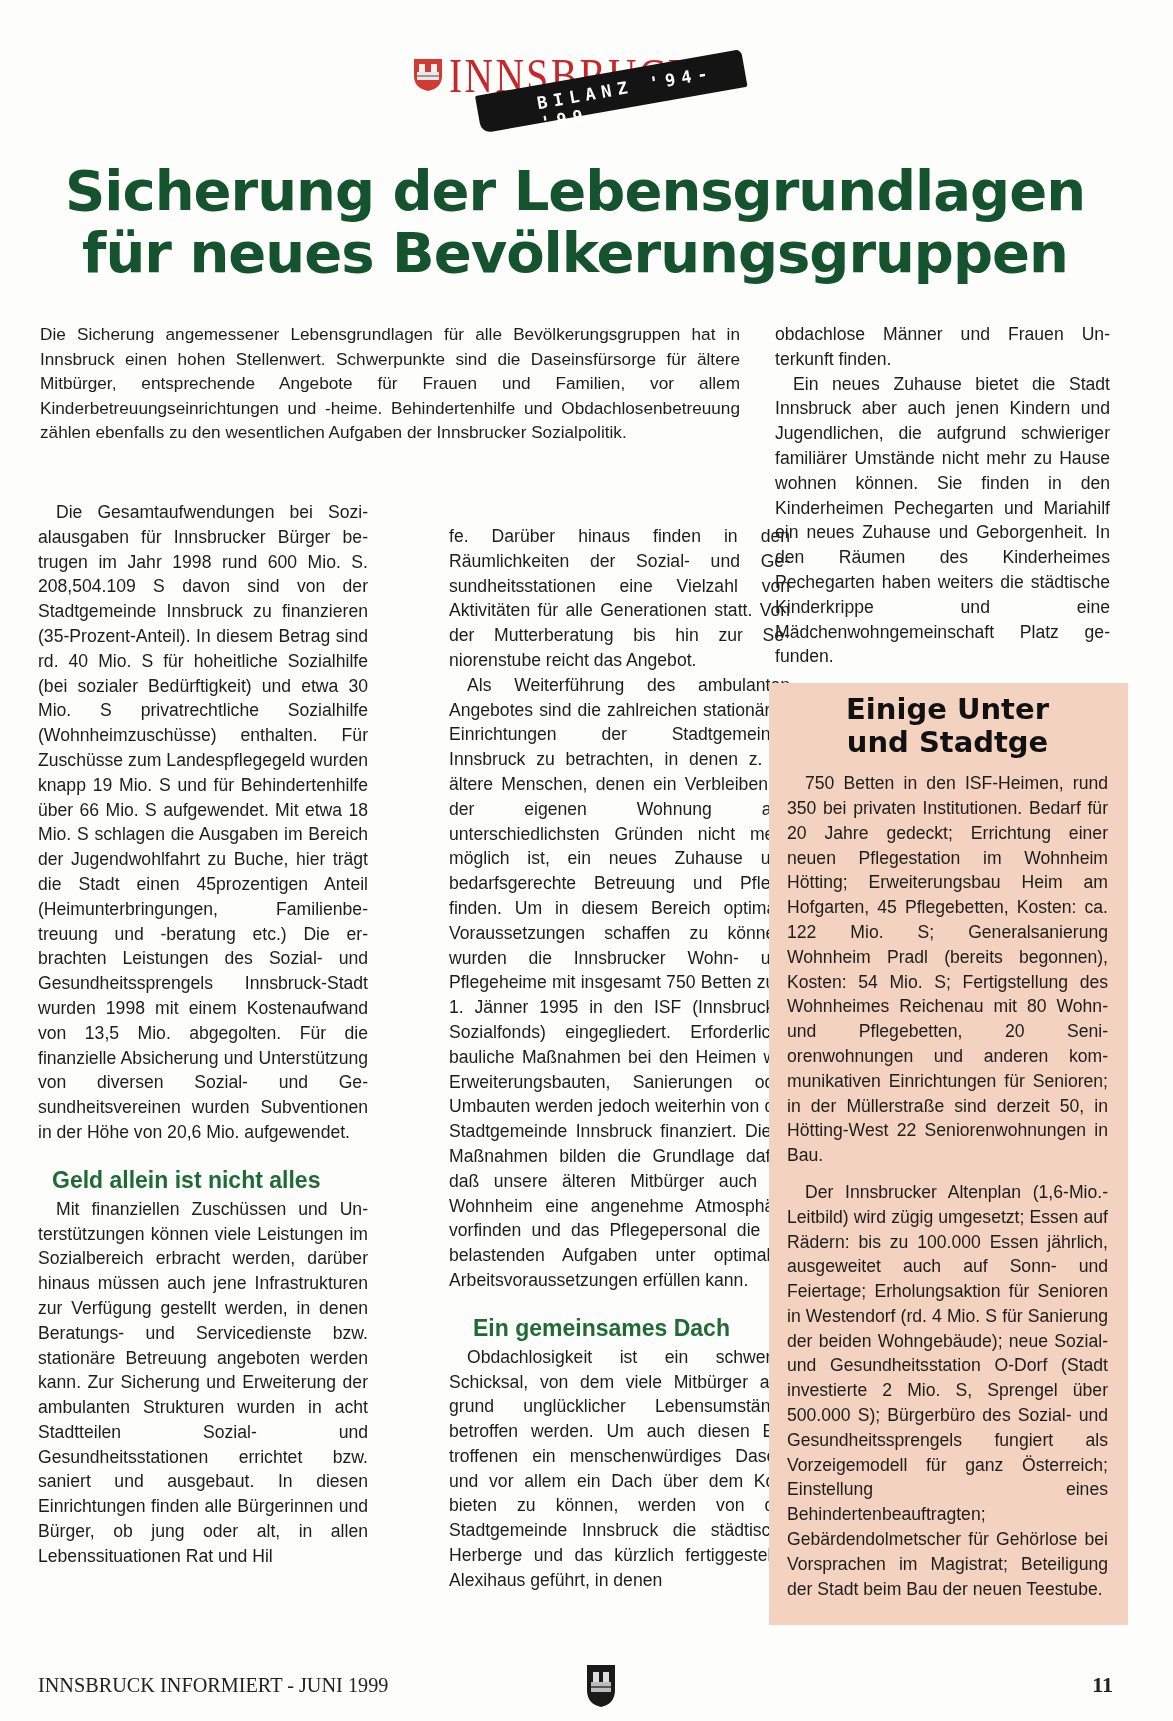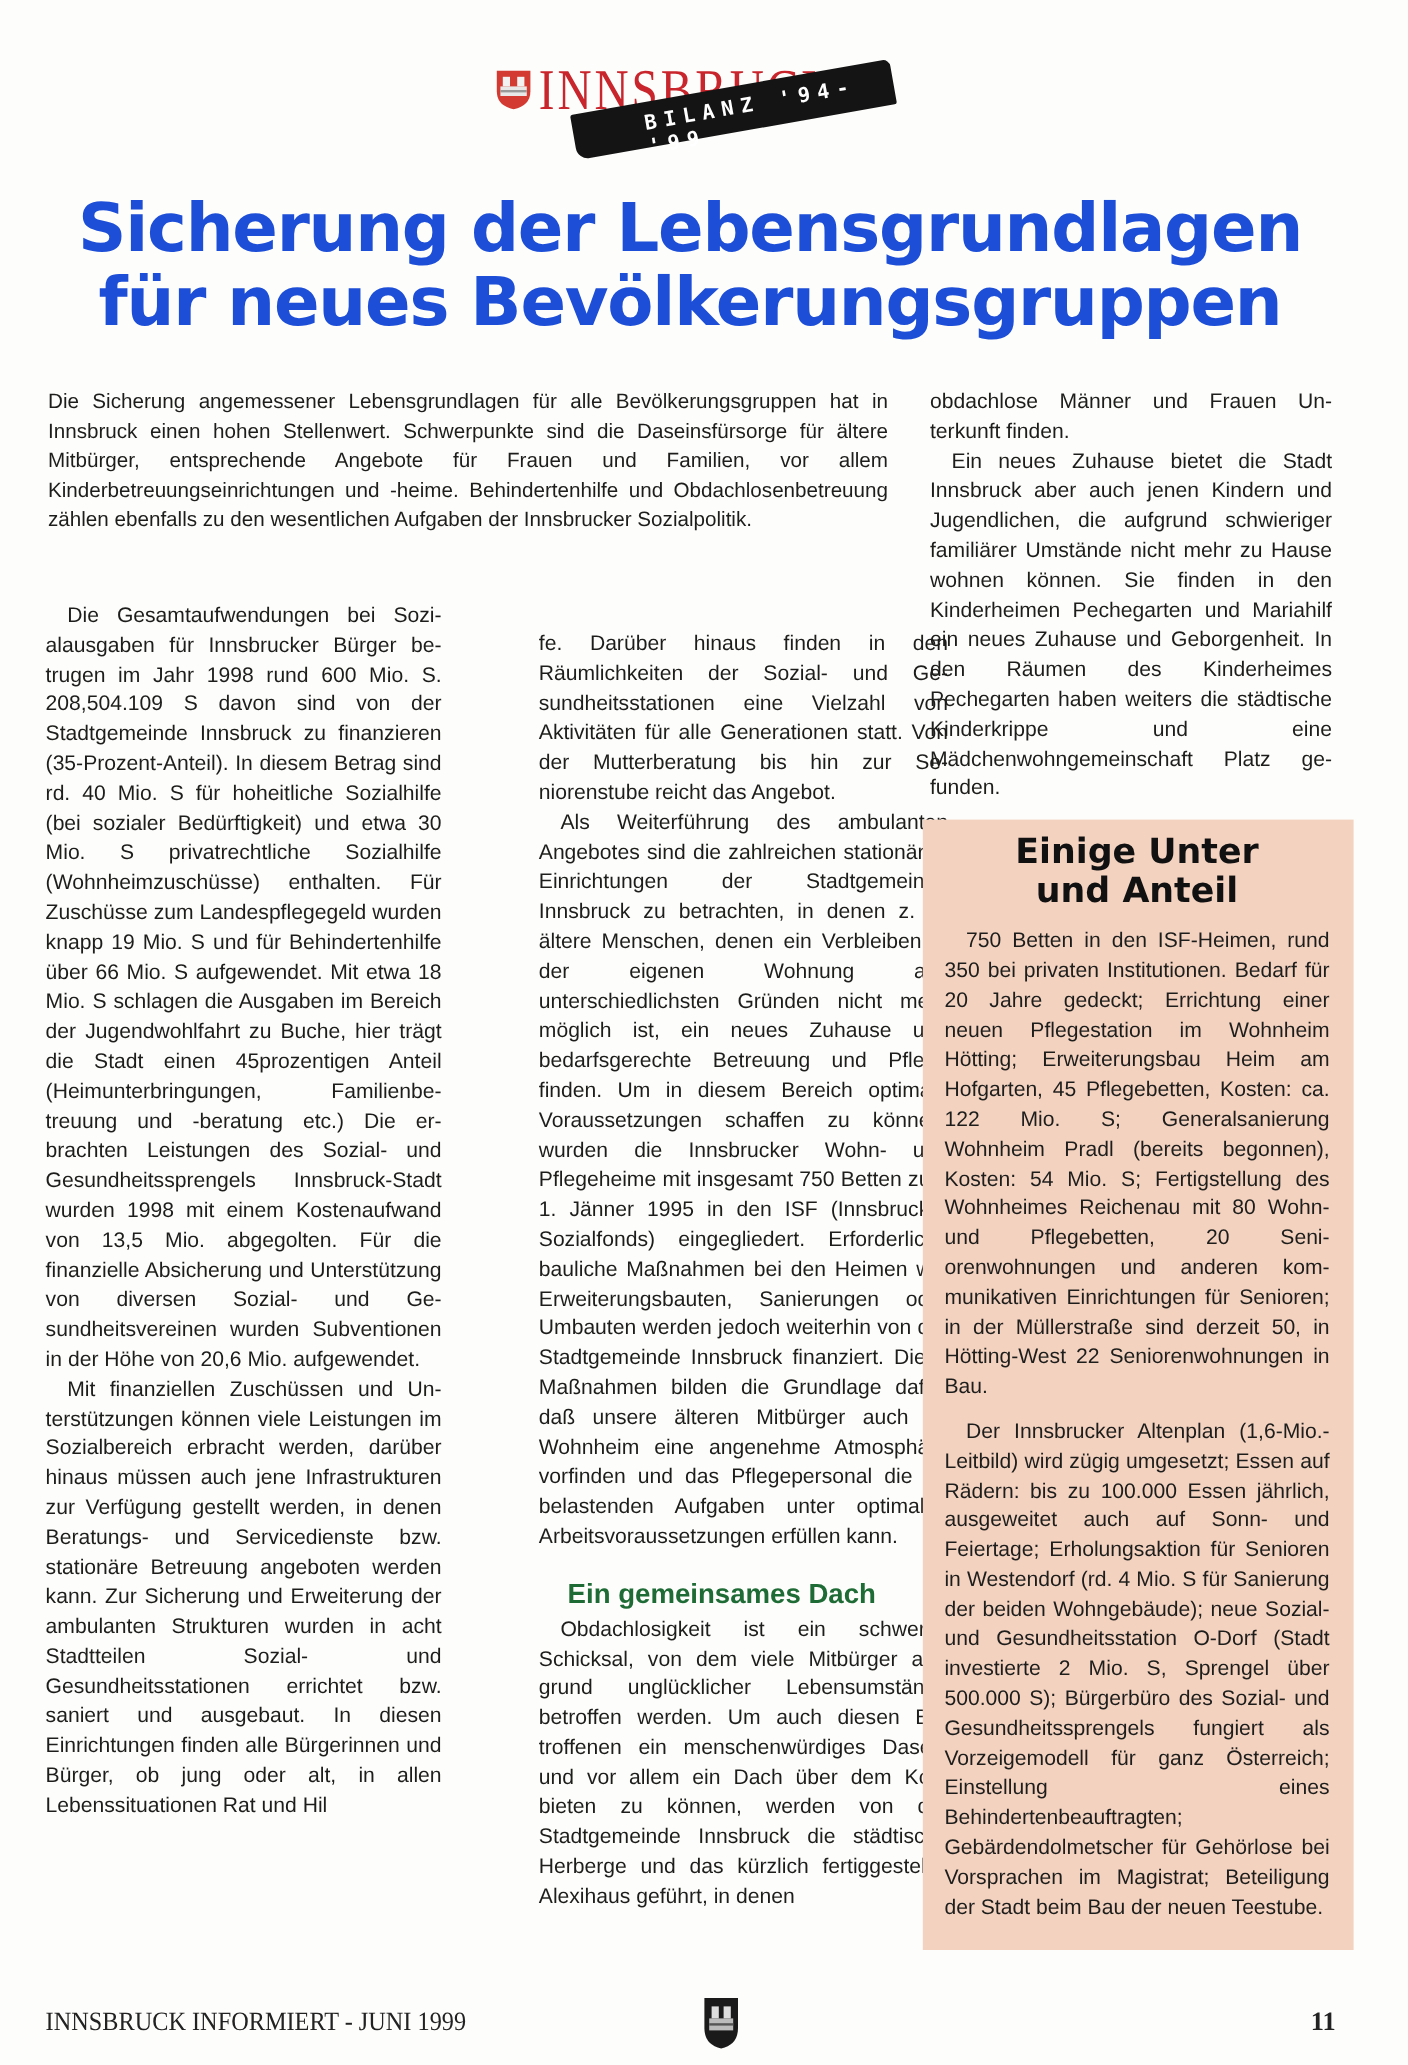--- a/index.html
+++ b/index.html
@@ -16,21 +16,21 @@
   .masthead .band {
     position: absolute; left: 62px; top: 44px; width: 270px; height: 38px; background: #141414;
     transform: rotate(-10deg); transform-origin: left top; border-radius: 2px 6px 2px 10px;
   }
   .masthead .band span {
     position: absolute; left: 60px; top: 8px; color: #fff; font-family: "DejaVu Sans Mono", monospace;
     font-weight: bold; font-size: 17px; letter-spacing: 6px;
   }
   .headline {
     position: absolute; left: 30px; top: 160px; width: 1090px; text-align: center;
-    font-family: "DejaVu Sans", sans-serif; font-weight: bold; color: #1d4ed8;
+    font-family: "DejaVu Sans", sans-serif; font-weight: bold; color: #14532d;
     font-size: 56px; line-height: 62px; letter-spacing: -1px;
   }
   .lead {
     position: absolute; left: 40px; top: 322px; width: 700px; font-weight: normal;
     font-size: 17.2px; line-height: 24.6px; text-align: justify;
   }
   .col { position: absolute; font-size: 17.6px; line-height: 24.8px; text-align: justify; hyphens: manual; }
   .col p { margin: 0; text-indent: 18px; }
   .col p.noindent { text-indent: 0; }
   .col-left { left: 38px; top: 500px; width: 330px; }
@@ -73,37 +73,38 @@
 
 <h1 class="headline" style="margin:0;">
   <span>Sicherung der Lebensgrundlagen</span><br>
   <span>für neues Bevölkerungsgruppen</span>
 </h1>
 
 <div class="lead">Die Sicherung angemessener Lebensgrundlagen für alle Bevölkerungs­gruppen hat in Innsbruck einen hohen Stellenwert. Schwerpunkte sind die Daseinsfürsorge für ältere Mitbürger, entsprechende Angebote für Frauen und Familien, vor allem Kinderbetreuungseinrichtungen und -heime. Behin­dertenhilfe und Obdachlosenbetreuung zählen ebenfalls zu den wesentlichen Aufgaben der Innsbrucker Sozialpolitik.</div>
 
 <div class="col col-left">
   <p>Die Gesamtaufwendungen bei Sozi­alausgaben für Innsbrucker Bürger be­trugen im Jahr 1998 rund 600 Mio. S. 208,504.109 S davon sind von der Stadtgemeinde Innsbruck zu finanzie­ren (35-Prozent-Anteil). In diesem Be­trag sind rd. 40 Mio. S für hoheitliche Sozialhilfe (bei sozialer Bedürftigkeit) und etwa 30 Mio. S privatrechtliche Sozialhilfe (Wohnheimzuschüsse) ent­halten. Für Zuschüsse zum Landes­pflegegeld wurden knapp 19 Mio. S und für Behindertenhilfe über 66 Mio. S aufgewendet. Mit etwa 18 Mio. S schlagen die Ausgaben im Bereich der Jugendwohlfahrt zu Buche, hier trägt die Stadt einen 45prozentigen Anteil (Heimunterbringungen, Familienbe­treuung und -beratung etc.) Die er­brachten Leistungen des Sozial- und Gesundheitssprengels Innsbruck-Stadt wurden 1998 mit einem Kosten­aufwand von 13,5 Mio. abgegolten. Für die finanzielle Absicherung und Unter­stützung von diversen Sozial- und Ge­sundheitsvereinen wurden Subventio­nen in der Höhe von 20,6 Mio. aufge­wendet.</p>
+  <div class="subhead">Geld allein ist nicht alles</div>
   <p>Mit finanziellen Zuschüssen und Un­terstützungen können viele Leistungen im Sozialbereich erbracht werden, dar­über hinaus müssen auch jene Infra­strukturen zur Verfügung gestellt wer­den, in denen Beratungs- und Servi­cedienste bzw. stationäre Betreuung angeboten werden kann. Zur Siche­rung und Erweiterung der ambulanten Strukturen wurden in acht Stadtteilen Sozial- und Gesundheitsstationen er­richtet bzw. saniert und ausgebaut. In diesen Einrichtungen finden alle Bür­gerinnen und Bürger, ob jung oder alt, in allen Lebenssituationen Rat und Hil­</p>
 </div>
 
 <div class="col col-mid">
   <p class="noindent">fe. Darüber hinaus finden in den Räumlichkeiten der Sozial- und Ge­sundheitsstationen eine Vielzahl von Aktivitäten für alle Generationen statt. Von der Mutterberatung bis hin zur Se­niorenstube reicht das Angebot.</p>
   <p>Als Weiterführung des ambulanten Angebotes sind die zahlreichen sta­tionären Einrichtungen der Stadtge­meinde Innsbruck zu betrachten, in de­nen z. B. ältere Menschen, denen ein Verbleiben in der eigenen Wohnung aus unterschiedlichsten Gründen nicht mehr möglich ist, ein neues Zuhause und bedarfsgerechte Betreuung und Pflege finden. Um in diesem Bereich optimale Voraussetzungen schaffen zu können, wurden die Innsbrucker Wohn- und Pflegeheime mit insgesamt 750 Betten zum 1. Jänner 1995 in den ISF (Innsbrucker Sozialfonds) einge­gliedert. Erforderliche bauliche Maß­nahmen bei den Heimen wie Erweite­rungsbauten, Sanierungen oder Um­bauten werden jedoch weiterhin von der Stadtgemeinde Innsbruck finan­ziert. Diese Maßnahmen bilden die Grundlage dafür, daß unsere älteren Mitbürger auch im Wohnheim eine an­genehme Atmosphäre vorfinden und das Pflegepersonal die oft belastenden Aufgaben unter optimalen Arbeitsvor­aussetzungen erfüllen kann.</p>
   <div class="subhead">Ein gemeinsames Dach</div>
   <p>Obdachlosigkeit ist ein schweres Schicksal, von dem viele Mitbürger auf­grund unglücklicher Lebensumstände betroffen werden. Um auch diesen Be­troffenen ein menschenwürdiges Da­sein und vor allem ein Dach über dem Kopf bieten zu können, werden von der Stadtgemeinde Innsbruck die städti­sche Herberge und das kürzlich fertig­gestellte Alexihaus geführt, in denen</p>
 </div>
 
 <div class="col col-right">
   <p class="noindent">obdachlose Männer und Frauen Un­terkunft finden.</p>
   <p>Ein neues Zuhause bietet die Stadt Innsbruck aber auch jenen Kindern und Jugendlichen, die aufgrund schwieri­ger familiärer Umstände nicht mehr zu Hause wohnen können. Sie finden in den Kinderheimen Pechegarten und Mariahilf ein neues Zuhause und Ge­borgenheit. In den Räumen des Kin­derheimes Pechegarten haben weiters die städtische Kinderkrippe und eine Mädchenwohngemeinschaft Platz ge­funden.</p>
   <div class="factbox">
     <h3>
       <span>Einige Unter</span><br>
-      <span>und Anteil</span>
+      <span>und Stadtge</span>
     </h3>
     <p>750 Betten in den ISF-Heimen, rund 350 bei privaten Institutionen. Bedarf für 20 Jahre gedeckt; Errichtung einer neuen Pflegestation im Wohnheim Hötting; Erweiterungsbau Heim am Hofgarten, 45 Pflegebetten, Kosten: ca. 122 Mio. S; Generalsanierung Wohnheim Pradl (bereits begonnen), Kosten: 54 Mio. S; Fertigstellung des Wohnheimes Reichenau mit 80 Wohn- und Pflegebetten, 20 Seni­orenwohnungen und anderen kom­munikativen Einrichtungen für Senio­ren; in der Müllerstraße sind derzeit 50, in Hötting-West 22 Seniorenwoh­nungen in Bau.</p>
     <p>Der Innsbrucker Altenplan (1,6-Mio.-Leitbild) wird zügig umgesetzt; Essen auf Rädern: bis zu 100.000 Es­sen jährlich, ausgeweitet auch auf Sonn- und Feiertage; Erholungsaktion für Senioren in Westendorf (rd. 4 Mio. S für Sanierung der beiden Wohnge­bäude); neue Sozial- und Gesund­heitsstation O-Dorf (Stadt investierte 2 Mio. S, Sprengel über 500.000 S); Bürgerbüro des Sozial- und Gesund­heitssprengels fungiert als Vorzeige­modell für ganz Österreich; Einstel­lung eines Behindertenbeauftragten; Gebärdendolmetscher für Gehörlose bei Vorsprachen im Magistrat; Betei­ligung der Stadt beim Bau der neuen Teestube.</p>
   </div>
 </div>
 
 <div class="footer">
   <span class="pub">INNSBRUCK INFORMIERT - JUNI 1999</span>
   <svg class="logo" viewBox="0 0 30 44">
     <path d="M1 1 H29 V26 Q29 40 15 43 Q1 40 1 26 Z" fill="#1a1a1a"></path>

